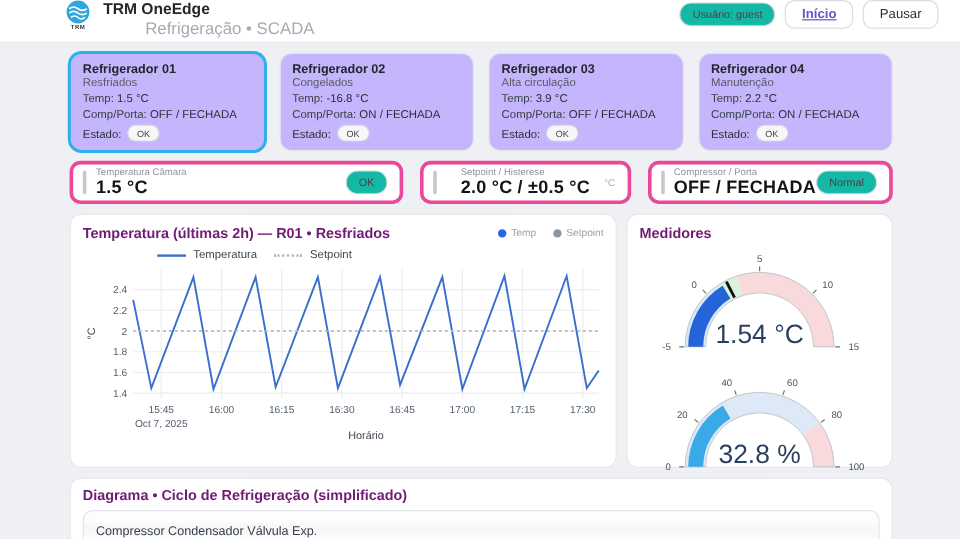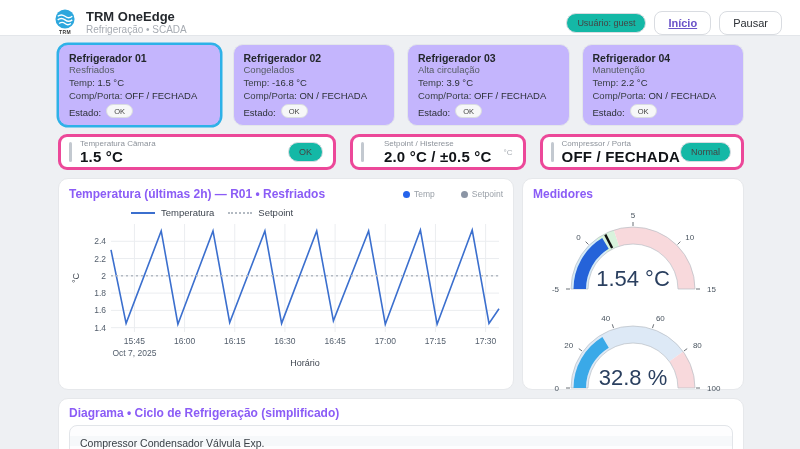--- a/index.html
+++ b/index.html
@@ -1,27 +1,27 @@
 <!DOCTYPE html>
 <html><head>
 <meta charset="utf-8">
 <style>
   * { box-sizing: border-box; margin: 0; padding: 0; }
   html,body { width:800px; height:449px; overflow:hidden; }
   body { background:#eef0f3; font-family:"Liberation Sans", sans-serif; color:#1d2126; }
 
   
   .app-header { height:36px; background:#fff; border-bottom:1px solid #e3e6ea;
-    display:flex; align-items:flex-end; padding:0 18px 0 52px; }
+    display:flex; align-items:flex-start; padding:0 18px 0 52px; }
   .logo { width:26px; height:26px; display:flex; flex-direction:column; align-items:center; margin-right:8px; }
   .logo svg { display:block; }
   .logo-label { font-size:5px; font-weight:bold; color:#333; letter-spacing:.4px; }
   .title-block { display:flex; flex-direction:column; }
   .app-title { font-size:13px; font-weight:bold; color:#24282d; }
-  .app-subtitle { font-size:10px; color:#a6abb2; }
+  .app-subtitle { font-size:14px; color:#a6abb2;margin-left:35px; }
   .header-right { margin-left:auto; display:flex; align-items:center; gap:8px; }
   .pill { font-size:9px; color:#444; background:#14b8a6; border:1px solid #d9dce1; border-radius:999px; padding:4px 10px; }
   .hbtn { font-size:11px; background:#fff; border:1px solid #d9dce1; border-radius:8px; padding:5px 13px; cursor:pointer; font-family:inherit; }
   .hbtn.home { color:#6a52c9; text-decoration:underline; font-weight:bold; }
   .hbtn.pause { color:#2b2f34; }
 
   
   .content { margin:8px 56px 0 58px; width:686px; }
 
   
@@ -44,22 +44,22 @@
   .kpi-label { font-size:8px; color:#8d939b; }
   .kpi-value { font-size:15px; font-weight:bold; color:#111418; letter-spacing:.2px; white-space:nowrap; }
   .kpi-right { margin-left:auto; }
   .kpi-unit { font-size:8px; color:#a7acb3; }
 
   
   .main-row { display:flex; gap:8px; margin-top:8px; }
   .panel { background:#fff; border:1px solid #e6e8eb; border-radius:10px; }
   .chart-panel { width:456px; height:212px; padding:8px 10px 4px 10px; }
   .chart-head { display:flex; align-items:center; }
-  .panel-title { font-size:12px; font-weight:bold; color:#8b5cf6; }
-  .chart-legend { margin-left:auto; display:flex; align-items:center; gap:26px; }
+  .panel-title { font-size:12px; font-weight:bold; color:#701a75; }
+  .chart-legend { margin-left:auto; display:flex; align-items:center; gap:14px; }
   .leg-item { display:flex; align-items:center; gap:4px; cursor:pointer; }
   .leg-dot { width:7px; height:7px; border-radius:50%; }
   .leg-txt { font-size:8.5px; color:#9aa0a8; }
   .inplot-legend { display:flex; align-items:center; gap:14px; margin:6px 0 0 62px; }
   .ipl-item { display:flex; align-items:center; gap:6px; }
   .ipl-line { width:24px; height:0; border-top:2px solid #3b6fce; }
   .ipl-dots { width:24px; height:0; border-top:2px dotted #b3bac2; }
   .ipl-txt { font-size:9.5px; color:#3f4650; }
   svg text { font-family:"Liberation Sans", sans-serif; }
   .tick { font-size:8.5px; fill:#55606e; text-anchor:middle; }

